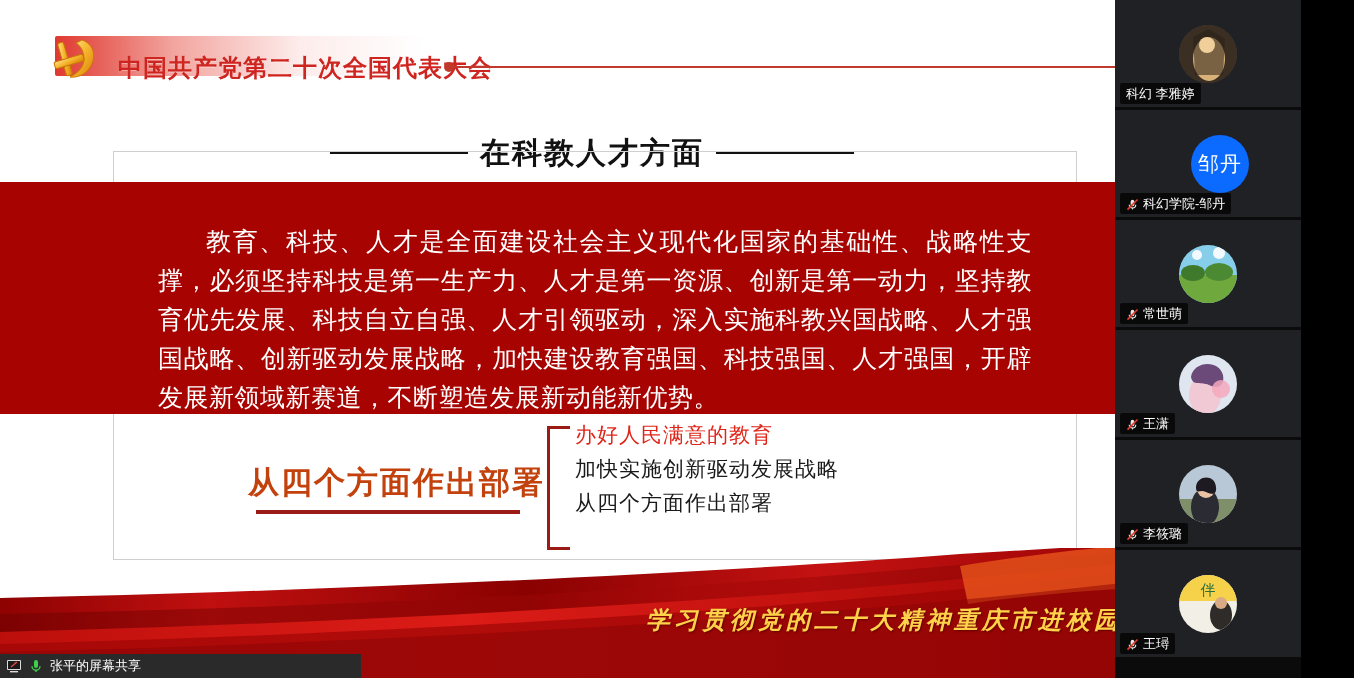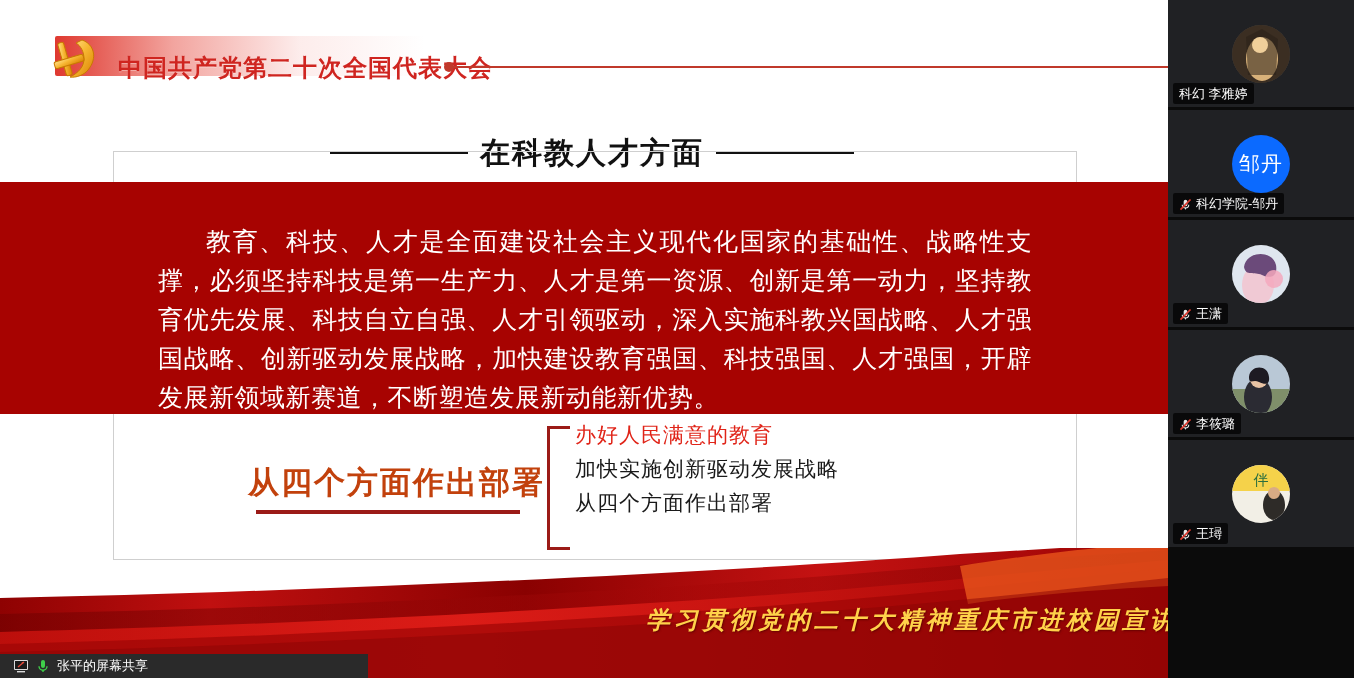--- a/index.html
+++ b/index.html
@@ -45,34 +45,34 @@
   .item.accent{color:#E02418;}
 
   
   .ribbon{position:absolute;left:0;bottom:0;width:1168px;height:130px;overflow:hidden;}
   .ribbon svg{position:absolute;left:0;top:0;}
   .ribbon-text{position:absolute;left:646px;top:604px;font-size:24px;font-weight:bold;
     font-family:"Liberation Serif","DejaVu Serif",serif;font-style:italic;letter-spacing:4px;
     color:#FFD24A;white-space:nowrap;text-shadow:1px 1px 2px rgba(90,0,0,.8);}
 
   
-  .rail{position:absolute;left:1168px;top:0;width:186px;height:678px;background:#0b0b0b;}
+  .rail{position:absolute;left:1115px;top:0;width:186px;height:678px;background:#0b0b0b;}
   .tile{position:relative;width:186px;height:107px;background:#202124;margin-bottom:3px;overflow:hidden;}
   .tile .av{position:absolute;left:50%;top:50%;transform:translate(-50%,-50%);
     width:58px;height:58px;border-radius:50%;overflow:hidden;background:#444;}
   .av.initials{background:#0b6aff;color:#fff;display:flex;align-items:center;justify-content:center;
-    font-size:21px;letter-spacing:1px;}
+    font-size:21px;letter-spacing:1px;margin-left:12px;}
   .namebar{position:absolute;left:5px;bottom:3px;max-width:172px;height:21px;background:rgba(0,0,0,.72);
     display:flex;align-items:center;gap:4px;padding:0 6px;border-radius:2px;}
   .namebar .nm{color:#fff;font-size:13px;white-space:nowrap;}
   .mic-muted{width:13px;height:13px;flex:0 0 13px;}
 
   
   .statusbar{position:absolute;left:0;bottom:0;width:355px;height:24px;background:#2a2a2a;
-    display:flex;align-items:center;gap:6px;padding-left:13px;}
+    display:flex;align-items:center;gap:6px;padding-left:6px;}
   .statusbar .stxt{color:#fff;font-size:13px;white-space:nowrap;}
   .sicon{width:16px;height:16px;flex:0 0 16px;}
 </style>
 </head>
 <body>
 
 <div id="app">
 
   <div class="slide">
 
@@ -178,20 +178,43 @@
               <rect x="5" y="2" width="4" height="7" rx="2" fill="#e8e8e8"></rect>
               <path d="M3.5 7.2 a3.5 3.5 0 0 0 7 0" stroke="#e8e8e8" stroke-width="1.2" fill="none"></path>
               <line x1="7" y1="10.5" x2="7" y2="12.3" stroke="#e8e8e8" stroke-width="1.2"></line>
               <line x1="1.6" y1="12.6" x2="12.4" y2="1.6" stroke="#e03b2e" stroke-width="1.8"></line>
             </svg>
         </span>
         <span class="nm">科幻学院-邹丹</span>
       </div>
     </div>
 
+    <div class="tile">
+      <div class="av">
+        <svg viewBox="0 0 58 58" width="58" height="58">
+            <rect width="58" height="58" fill="#87ceeb"></rect>
+            <rect y="30" width="58" height="28" fill="#6fa83c"></rect>
+            <ellipse cx="14" cy="28" rx="12" ry="8" fill="#3f7a2c"></ellipse>
+            <ellipse cx="40" cy="27" rx="14" ry="9" fill="#4b8a33"></ellipse>
+            <circle cx="18" cy="10" r="5" fill="#fff" opacity=".9"></circle>
+            <circle cx="40" cy="8" r="6" fill="#fff" opacity=".9"></circle>
+          </svg>
+      </div>
+      <div class="namebar">
+        <span class="mic-muted">
+          <svg viewBox="0 0 14 14" width="13" height="13">
+              <rect x="5" y="2" width="4" height="7" rx="2" fill="#e8e8e8"></rect>
+              <path d="M3.5 7.2 a3.5 3.5 0 0 0 7 0" stroke="#e8e8e8" stroke-width="1.2" fill="none"></path>
+              <line x1="7" y1="10.5" x2="7" y2="12.3" stroke="#e8e8e8" stroke-width="1.2"></line>
+              <line x1="1.6" y1="12.6" x2="12.4" y2="1.6" stroke="#e03b2e" stroke-width="1.8"></line>
+            </svg>
+        </span>
+        <span class="nm">常世萌</span>
+      </div>
+    </div>
 
     <div class="tile">
       <div class="av">
         <svg viewBox="0 0 58 58" width="58" height="58">
             <rect width="58" height="58" fill="#dfe6ef"></rect>
             <ellipse cx="26" cy="40" rx="16" ry="20" fill="#f0c9d4"></ellipse>
             <path d="M12 22 C14 6 40 4 44 20 C46 32 38 34 30 30 C22 26 14 32 12 22 Z" fill="#6b4a7a"></path>
             <circle cx="42" cy="34" r="9" fill="#f4a8bd" opacity=".85"></circle>
           </svg>
       </div>

